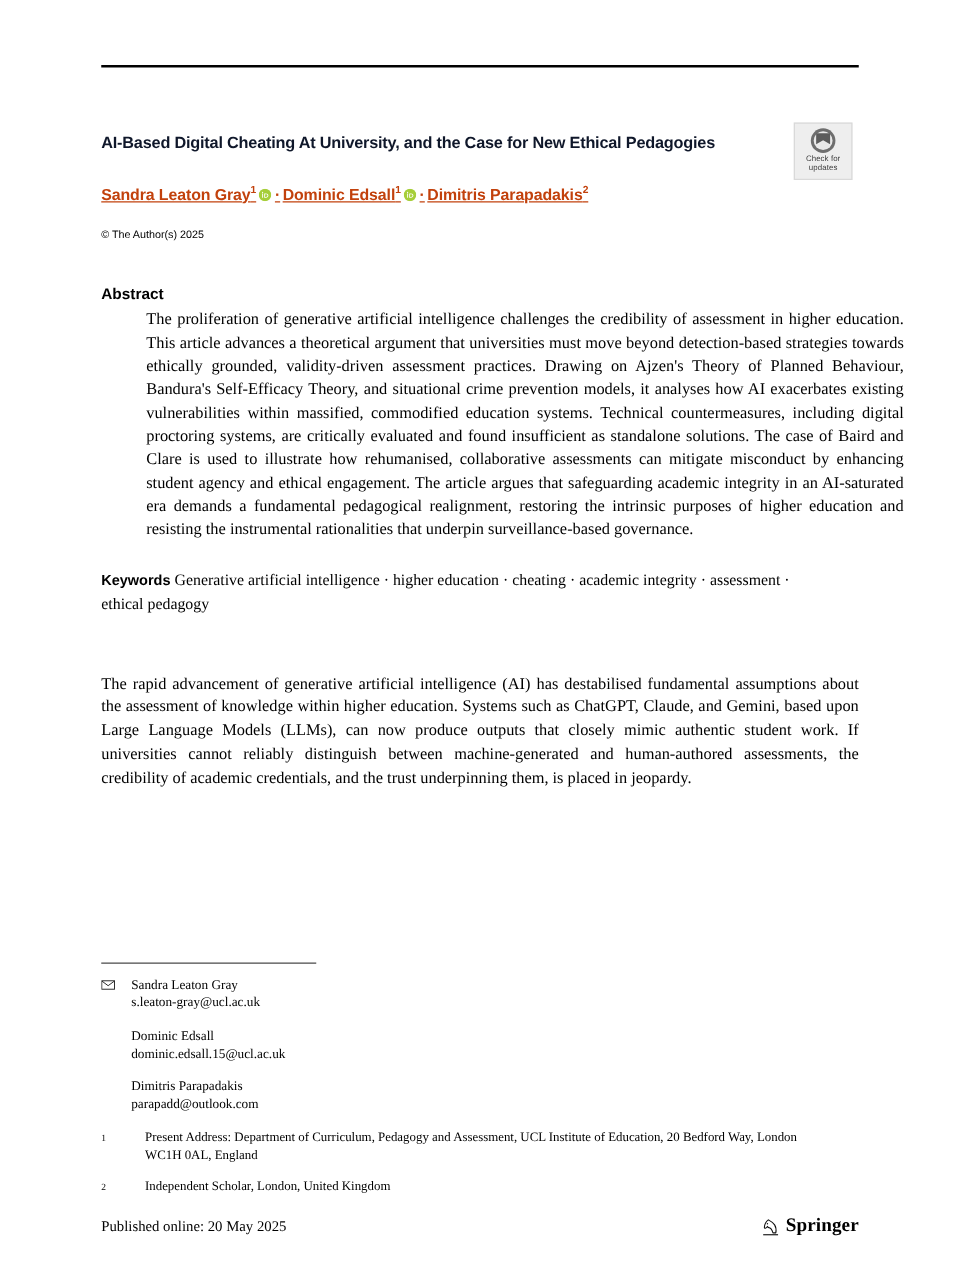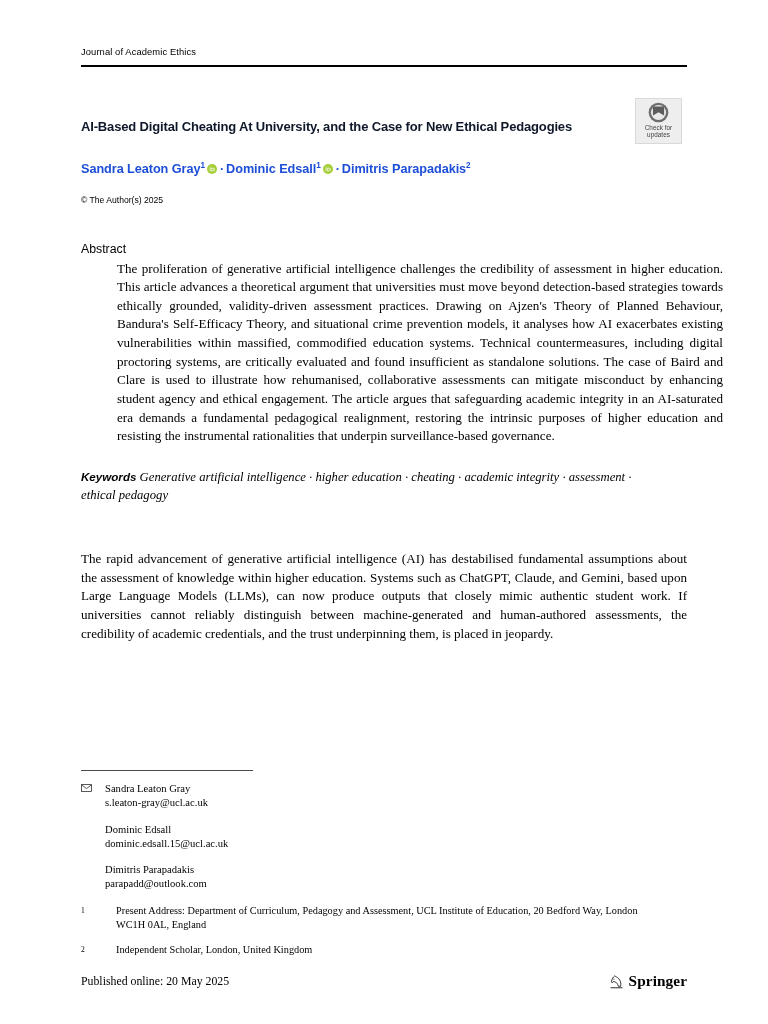--- a/index.html
+++ b/index.html
@@ -87,22 +87,23 @@
     width: 580px;
   }
 
   
   .authors {
     margin-top: 20px;
     font-family: "Liberation Sans", sans-serif;
     font-weight: bold;
     font-size: 12.7px;
     line-height: 18px;
-    color: #1d4ed8;
+    color: #c2410c;
     letter-spacing: -0.005em;
+    text-decoration: underline;
   }
   .authors sup {
     font-size: 8.2px;
     font-weight: bold;
     vertical-align: super;
     line-height: 0;
   }
   .orcid {
     display: inline-block;
     width: 10px;
@@ -122,21 +123,21 @@
     font-size: 8.6px;
     line-height: 11.8px;
     color: #000;
   }
   .accepted span { display: block; }
 
   
   .abs-head {
     margin-top: 34px;
     font-family: "Liberation Sans", sans-serif;
-    font-weight: normal;
+    font-weight: bold;
     font-size: 12.3px;
     line-height: 16px;
     color: #000;
   }
   .abs-body {
     margin-top: 3px;
     font-family: "Liberation Serif", serif;
     font-size: 13.1px;
     line-height: 18.65px;
     text-align: justify;
@@ -147,21 +148,20 @@
   }
 
   
   .keywords {
     margin-top: 22px;
     font-family: "Liberation Serif", serif;
     font-size: 12.7px;
     line-height: 18.4px;
     color: #000;
     width: 570px;
-    font-style: italic;
   }
   .kw-label {
     font-family: "Liberation Sans", sans-serif;
     font-weight: bold;
     font-size: 11.6px;
   }
 
   
   .body-par {
     margin-top: 45px;
@@ -250,21 +250,20 @@
     color: #000000;
   }
 </style>
 </head>
 <body>
 
 <div class="page">
   <div class="content">
 
     <div class="journal-head">
-      <span class="journal-name">Journal of Academic Ethics</span>
     </div>
     <div class="rule-top"></div>
 
     <div class="crossmark">
       <svg class="crossmark-logo" viewBox="0 0 32 32">
         <circle cx="16" cy="16" r="15" fill="#6e6e6e"></circle>
         <circle cx="16" cy="16" r="11.5" fill="#e9e9e9"></circle>
         <path d="M16 7 L24.5 7 L24.5 20.5 L16 15.5 L7.5 20.5 L7.5 7 Z" fill="#5c5c5c"></path>
       </svg>
       <div class="crossmark-text">

